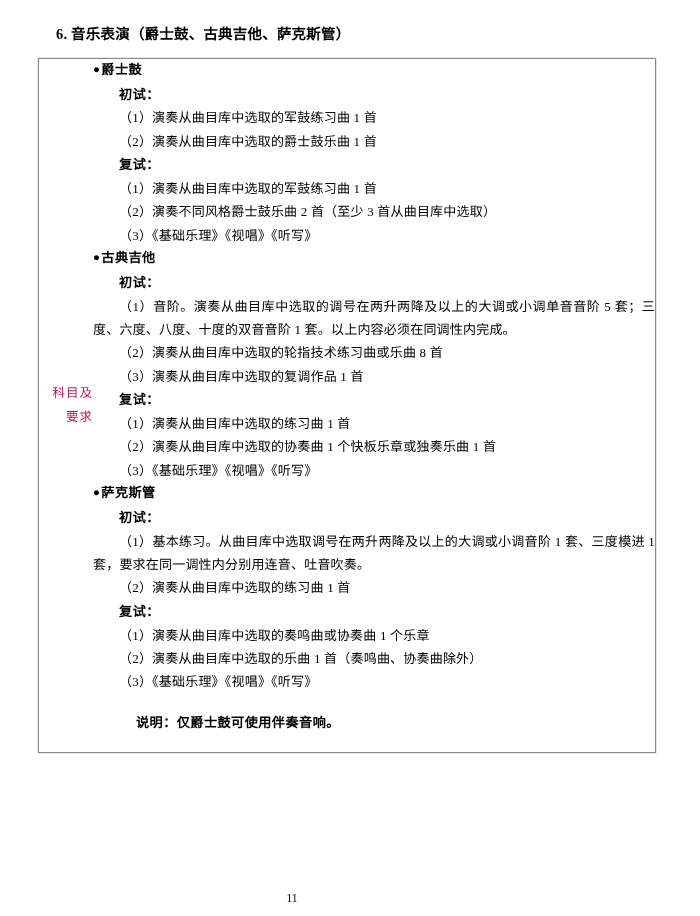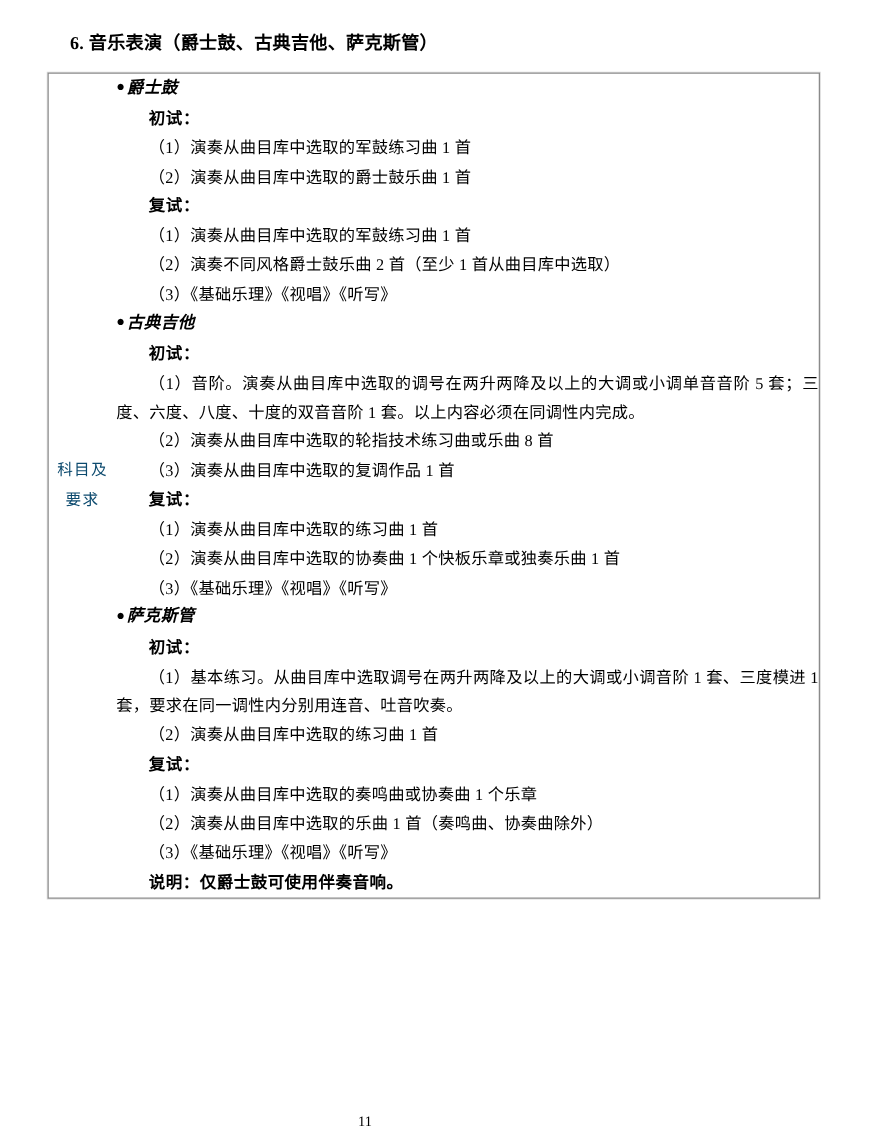--- a/index.html
+++ b/index.html
@@ -46,24 +46,24 @@
     box-shadow: 0 0 0 0.6px #d8d8d8;
     background: #fff;
   }
   .spec-table td {
     border: 0;
     vertical-align: middle;
     padding: 0;
   }
   .label-cell {
     width: 54px;
-    text-align: center;
+    text-align: right;
     font-size: 12.5px;
     line-height: 1.95;
-    color: #0c4a6e;
+    color: #be185d;
     border-right: 3px double #8a8a8a;
     padding: 4px 2px;
     vertical-align: middle;
   }
   .label-cell .lbl-line { display: block; letter-spacing: 1px; }
 
   .content-cell {
     padding: 7px 8px 6px 8px;
     vertical-align: top;
   }
@@ -72,21 +72,20 @@
   }
 
   
   .blk { margin: 0; }
   .bullet-head {
     font-size: 13.2px;
     font-weight: bold;
     line-height: 1.72;
     margin: 0 0 1px 0;
     letter-spacing: 0.4px;
-    font-style: italic;
   }
   .bullet-head .dot {
     font-size: 11.5px;
     vertical-align: 1px;
     margin-right: 1px;
   }
   .stage-head {
     font-size: 13.2px;
     font-weight: bold;
     line-height: 1.80;
@@ -108,21 +107,21 @@
     margin: 0;
     text-indent: 26px;
     letter-spacing: 0.2px;
     text-align: justify;
     text-justify: inter-ideograph;
   }
   .note {
     font-size: 13.2px;
     font-weight: bold;
     line-height: 1.80;
-    margin: 0;
+    margin: 17px;
     padding-left: 26px;
     letter-spacing: 0.4px;
   }
   .score-formula {
     font-size: 13px;
     line-height: 1.8;
     padding: 16px 10px 16px 46px;
     letter-spacing: 0.2px;
     white-space: nowrap;
   }
@@ -160,21 +159,21 @@
             <p class="bullet-head">
               <span class="dot">●</span><span>爵士鼓</span>
             </p>
 
             <p class="stage-head">初试：</p>
             <p class="item">（1）演奏从曲目库中选取的军鼓练习曲 1 首</p>
             <p class="item">（2）演奏从曲目库中选取的爵士鼓乐曲 1 首</p>
 
             <p class="stage-head">复试：</p>
             <p class="item">（1）演奏从曲目库中选取的军鼓练习曲 1 首</p>
-            <p class="item">（2）演奏不同风格爵士鼓乐曲 2 首（至少 1 首从曲目库中选取）</p>
+            <p class="item">（2）演奏不同风格爵士鼓乐曲 2 首（至少 3 首从曲目库中选取）</p>
             <p class="item">（3）《基础乐理》《视唱》《听写》</p>
           </div>
 
           <div class="blk">
             <p class="bullet-head">
               <span class="dot">●</span><span>古典吉他</span>
             </p>
 
             <p class="stage-head">初试：</p>
             <p class="item-wrap">（1）音阶。演奏从曲目库中选取的调号在两升两降及以上的大调或小调单音音阶 5 套；三度、六度、八度、十度的双音音阶 1 套。以上内容必须在同调性内完成。</p>

